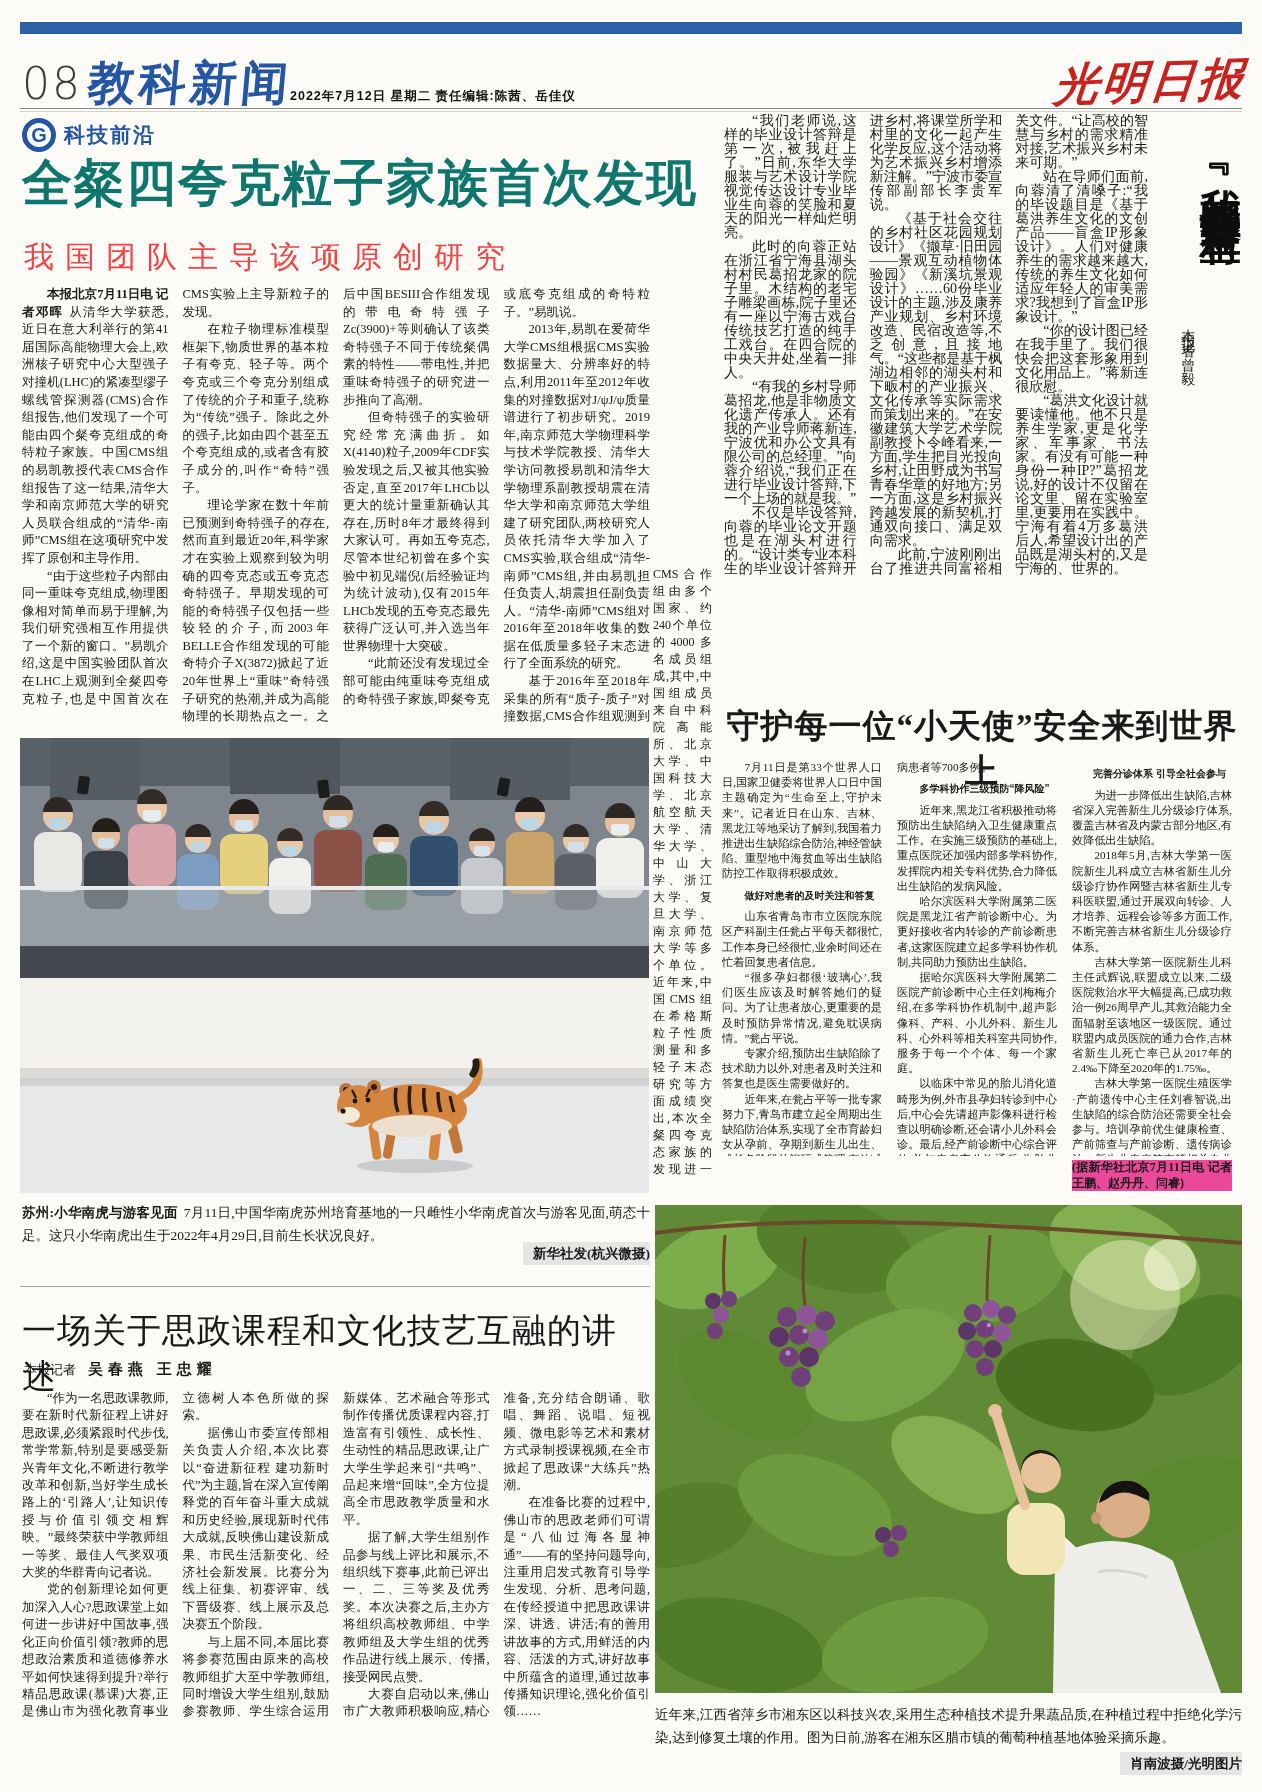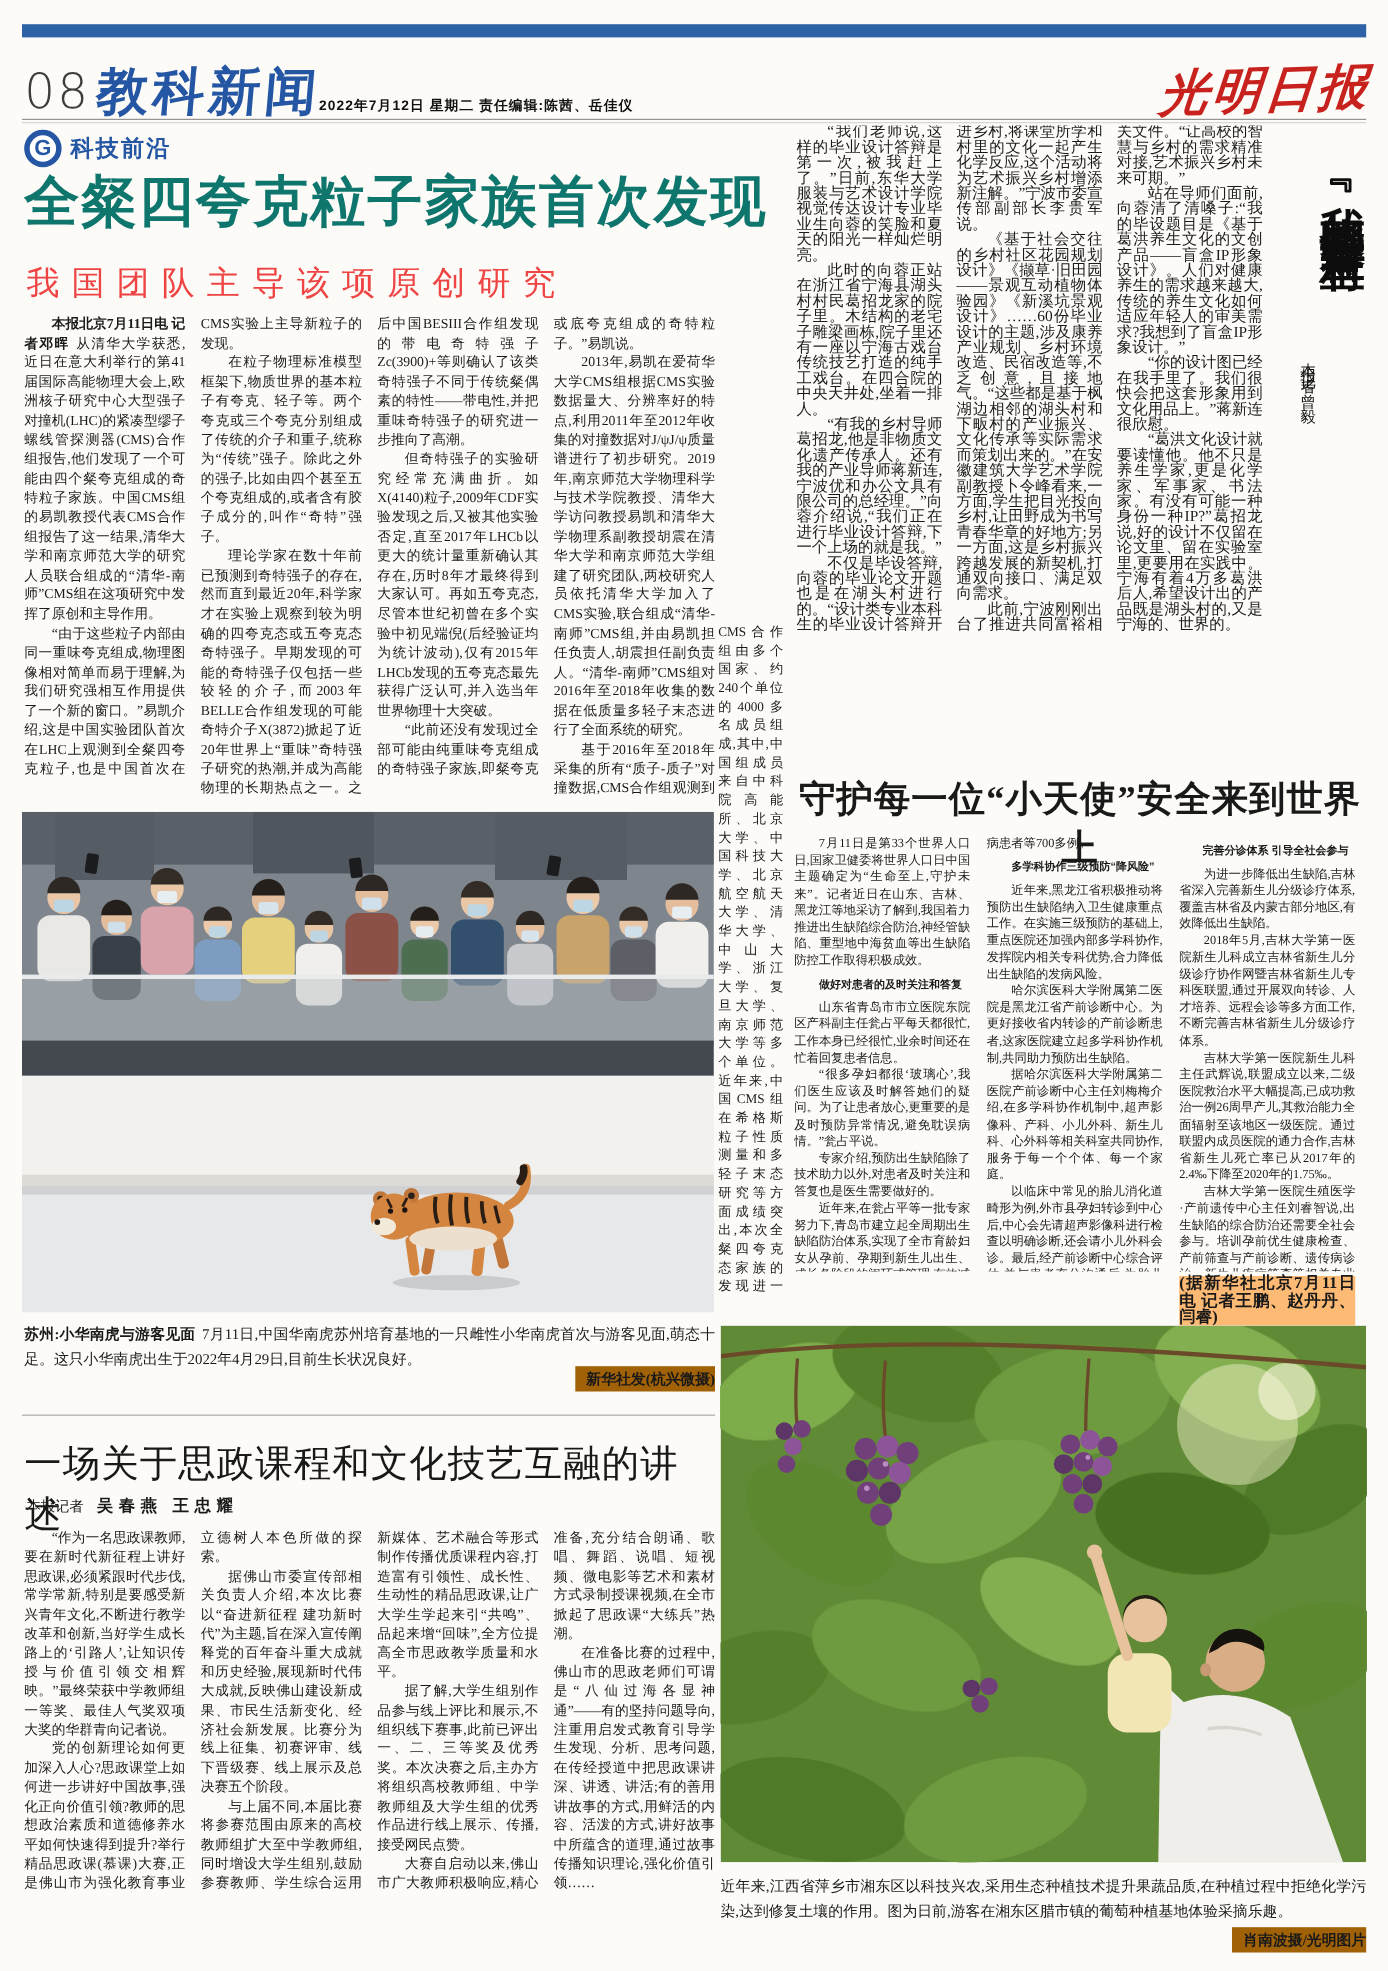--- a/index.html
+++ b/index.html
@@ -29,21 +29,21 @@
   .side-col { left:653px; top:566px; width:59px; height:612px; font-size:12px; line-height:17px; text-align:justify; overflow:hidden; }
   .side-col p { text-indent:0; }
 
   
   .photo { overflow:hidden; background:#eee; }
   .tiger-photo { left:20px; top:738px; width:629px; height:455px; }
   .grape-photo { left:655px; top:1205px; width:587px; height:488px; }
 
   .caption { font-size:13.5px; line-height:23px; text-align:justify; position:absolute; }
   .caption b { font-weight:bold; margin-right:6px; }
-  .cap-credit { position:absolute; right:0; bottom:0; font-weight:bold; background:#a16207; padding-left:10px; }
+  .cap-credit { position:absolute; right:0; bottom:0; font-weight:bold; background:#e5e5e5; padding-left:10px; }
   .tiger-caption { left:22px; top:1201px; width:628px; height:64px; }
   .grape-caption { left:655px; top:1703px; width:587px; height:72px; }
 
   .rule-left { left:20px; top:1286px; width:630px; height:0; border-top:1px solid #a3a3a1; }
 
   
   .moral-headline { left:22px; top:1308px; width:628px; font-size:34px; font-weight:400; letter-spacing:1px; }
   .moral-byline { left:24px; top:1360px; font-size:13px; }
   .moral-byline .names { font-weight:bold; font-size:15px; margin-left:12px; letter-spacing:5px; }
   .moral-body { left:22px; top:1390px; width:628px; height:400px; column-count:4; column-gap:14px; line-height:17.4px; }
@@ -54,21 +54,21 @@
   .grad-byline { writing-mode:vertical-rl; font-size:14px; letter-spacing:5px; padding-top:168px; width:26px; color:#111; }
   .grad-title { writing-mode:vertical-rl; font-size:41px; font-weight:900; letter-spacing:5px; line-height:1.15; color:#0d0d0d; }
 
   
   .angel-headline { left:722px; top:704px; width:520px; font-size:33px; font-weight:900; text-align:center; letter-spacing:1px; }
   .angel-col { top:760px; width:160px; height:396px; font-size:11.2px; line-height:15.2px; text-align:justify; overflow:hidden; }
   .angel-col p { text-indent:2em; margin:0; }
   .angel-col p.cont { text-indent:0; }
   .angel-col h4 { font-family:"Liberation Sans","DejaVu Sans",sans-serif; font-size:10px; line-height:18.5px; font-weight:bold; text-indent:1.5em; margin:5px 0 4px 0; text-align:center; }
   .angel-c1 { left:722px; } .angel-c2 { left:897px; } .angel-c3 { left:1072px; }
-  .angel-credit { left:1072px; top:1160px; width:160px; font-weight:bold; font-size:15px; line-height:15.5px; text-align:justify; background:#fdba74; }
+  .angel-credit { left:1072px; top:1160px; width:160px; font-weight:bold; font-size:12px; line-height:15.5px; text-align:justify; background:#ec4899; }
 </style>
 </head>
 <body>
 
 <div id="page">
 
   <div class="abs topbar"></div>
   <div class="abs pagenum">08</div>
   <div class="abs section-title">教科新闻</div>
   <div class="abs dateline">2022年7月12日 星期二  责任编辑:陈茜、岳佳仪</div>

